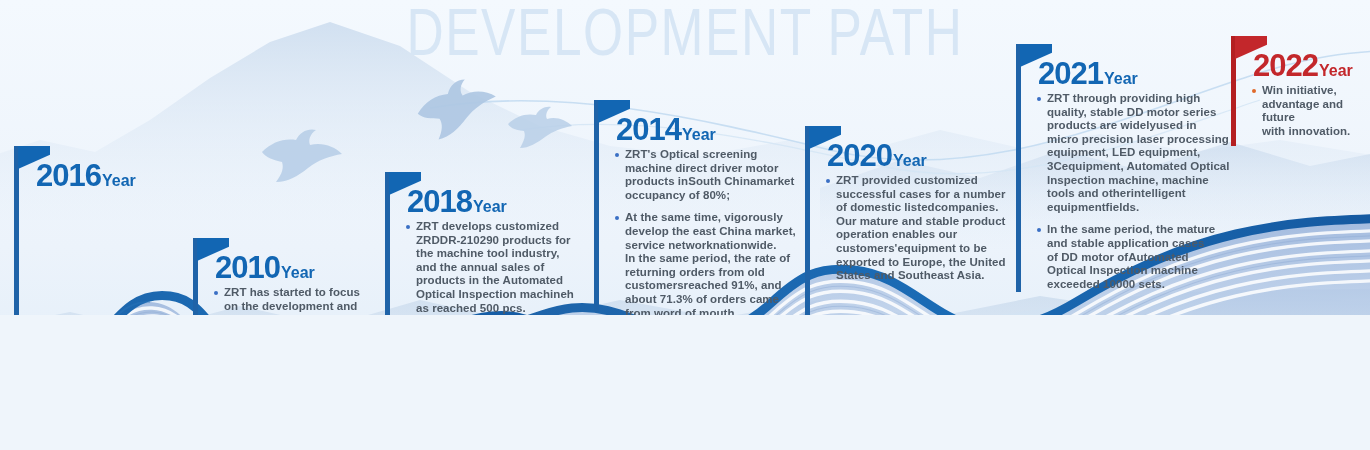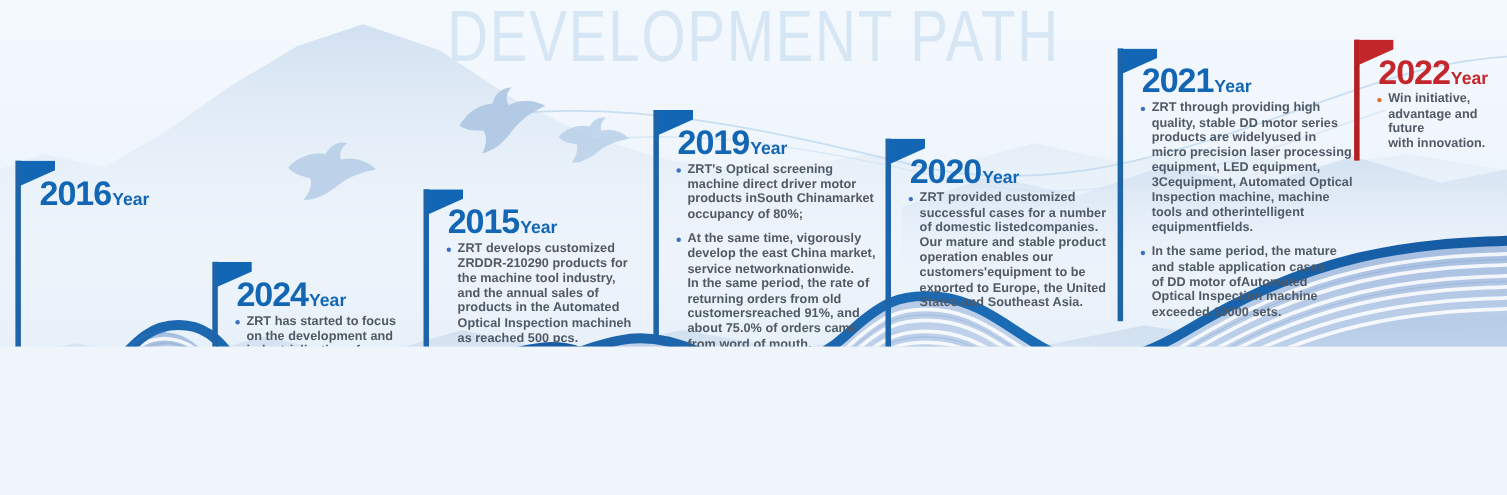--- a/index.html
+++ b/index.html
@@ -300,80 +300,80 @@
       <span class="num">2016</span><span class="suffix">Year</span>
     </div>
     <div class="bullets" style="width:160px;">
     </div>
   </div>
 
   <div class="milestone" style="left:193px;top:238px;">
     <div class="pole" style="height:178px;"></div>
     <div class="flag-shape"></div>
     <div class="year">
-      <span class="num">2024</span><span class="suffix">Year</span>
+      <span class="num">2010</span><span class="suffix">Year</span>
     </div>
     <div class="bullets" style="width:168px;">
       <div class="bullet">
         <span class="dot"></span>
         <span class="txt">ZRT has started to focus
 on the development and
 industrialization of
 highprecision motors,
 Inventing and customizing
 ZRDDR-150140 products
 forAutomated Optical
 Inspection machine</span>
       </div>
     </div>
   </div>
 
   <div class="milestone" style="left:385px;top:172px;">
     <div class="pole" style="height:240px;"></div>
     <div class="flag-shape"></div>
     <div class="year">
-      <span class="num">2015</span><span class="suffix">Year</span>
+      <span class="num">2018</span><span class="suffix">Year</span>
     </div>
     <div class="bullets" style="width:180px;">
       <div class="bullet">
         <span class="dot"></span>
         <span class="txt">ZRT develops customized
 ZRDDR-210290 products for
 the machine tool industry,
 and the annual sales of
 products in the Automated
 Optical Inspection machineh
 as reached 500 pcs.</span>
       </div>
     </div>
   </div>
 
   <div class="milestone" style="left:594px;top:100px;">
     <div class="pole" style="height:212px;"></div>
     <div class="flag-shape"></div>
     <div class="year">
-      <span class="num">2019</span><span class="suffix">Year</span>
+      <span class="num">2014</span><span class="suffix">Year</span>
     </div>
     <div class="bullets" style="width:188px;">
       <div class="bullet">
         <span class="dot"></span>
         <span class="txt">ZRT's Optical screening
 machine direct driver motor
 products inSouth Chinamarket
 occupancy of 80%;</span>
       </div>
       <div class="bullet">
         <span class="dot"></span>
         <span class="txt">At the same time, vigorously
 develop the east China market,
 service networknationwide.
 In the same period, the rate of
 returning orders from old
 customersreached 91%, and
-about 75.0% of orders came
+about 71.3% of orders came
 from word of mouth.</span>
       </div>
     </div>
   </div>
 
   <div class="milestone" style="left:805px;top:126px;">
     <div class="pole" style="height:196px;"></div>
     <div class="flag-shape"></div>
     <div class="year">
       <span class="num">2020</span><span class="suffix">Year</span>

